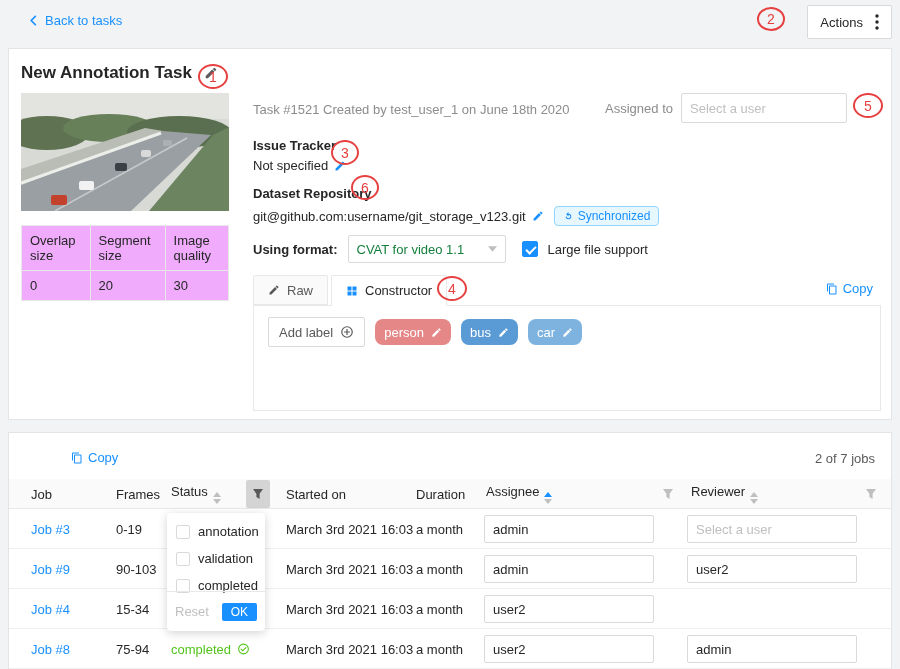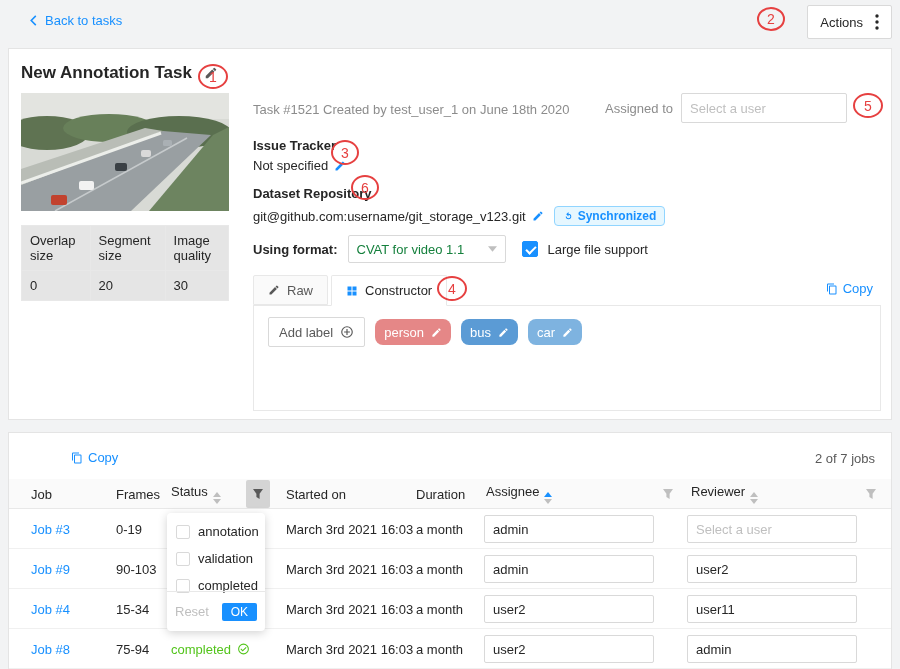--- a/index.html
+++ b/index.html
@@ -22,40 +22,40 @@
   .actions-btn svg { width:4px; height:16px; fill:#262626; }
 
   
   .card { background:#fff; border:1px solid #e4e4e4; }
 
   .task-title-row { display:flex; align-items:center; gap:12px; }
   .task-title-row h1 { font-size:17px; font-weight:700; }
   .edit-ic { width:14px; height:14px; fill:#595959; cursor:pointer; }
   .edit-ic.blue { fill:#1890ff; width:12px; height:12px; }
 
-  .params { border-collapse:collapse; width:208px; background:#e5e5e5; }
+  .params { border-collapse:collapse; width:208px; background:#f0abfc; }
   .params td { border:1px solid #e8e8e8; padding:7px 8px; font-size:13px; vertical-align:top; }
   .params .hdr td { color:#262626; }
 
   .meta-text { color:#8c8c8c; }
   .lbl-bold { font-weight:700; }
   .val-row { display:flex; align-items:center; gap:6px; margin-top:5px; }
 
   .assigned-row { display:flex; align-items:center; gap:8px; }
   .assigned-row .lbl { color:#8c8c8c; }
   input.ant-input {
     height:30px; width:166px; border:1px solid #d9d9d9; border-radius:2px;
     padding:0 8px; font-family:inherit; font-size:13px; color:#262626; outline:none;
   }
   input.ant-input::placeholder { color:#bfbfbf; }
 
   .badge {
     display:inline-flex; align-items:center; gap:4px; padding:2px 8px;
     background:#e6f7ff; border:1px solid #91d5ff; border-radius:4px;
-    color:#1890ff; font-size:12px;font-weight:bold;
+    color:#1890ff; font-size:12px;
   }
   .badge svg { width:11px; height:11px; fill:#1890ff; }
 
   .select-box {
     display:inline-flex; align-items:center; justify-content:space-between;
     width:158px; height:28px; padding:0 8px; background:#fff;
     border:1px solid #d9d9d9; border-radius:2px; color:#15803d; cursor:pointer;
   }
   .select-box svg { width:9px; height:6px; fill:#bfbfbf; }
 
@@ -385,21 +385,20 @@
       <input class="ant-input row-input" style="left: 678px; width: 170px; height: 28px;" value="user2">
     </div>
 
     <div class="trow abs" style="left:0;top:156px;width:100%;height:40px">
       <span class="cell col-job job-link">Job #4</span>
       <span class="cell col-frames">15-34</span>
       <span class="cell col-status"></span>
       <span class="cell col-started">March 3rd 2021 16:03</span>
       <span class="cell col-duration">a month</span>
       <input class="ant-input row-input" style="left: 475px; width: 170px; height: 28px;" value="user2">
-      <input class="ant-input row-input" style="left: 678px; width: 170px; height: 28px;" value="user11">
     </div>
 
     <div class="trow abs" style="left:0;top:196px;width:100%;height:40px">
       <span class="cell col-job job-link">Job #8</span>
       <span class="cell col-frames">75-94</span>
       <span class="cell col-status status-done">
         <span>completed</span>
         <svg>
             <use href="#i-check-circle"></use>
           </svg>

